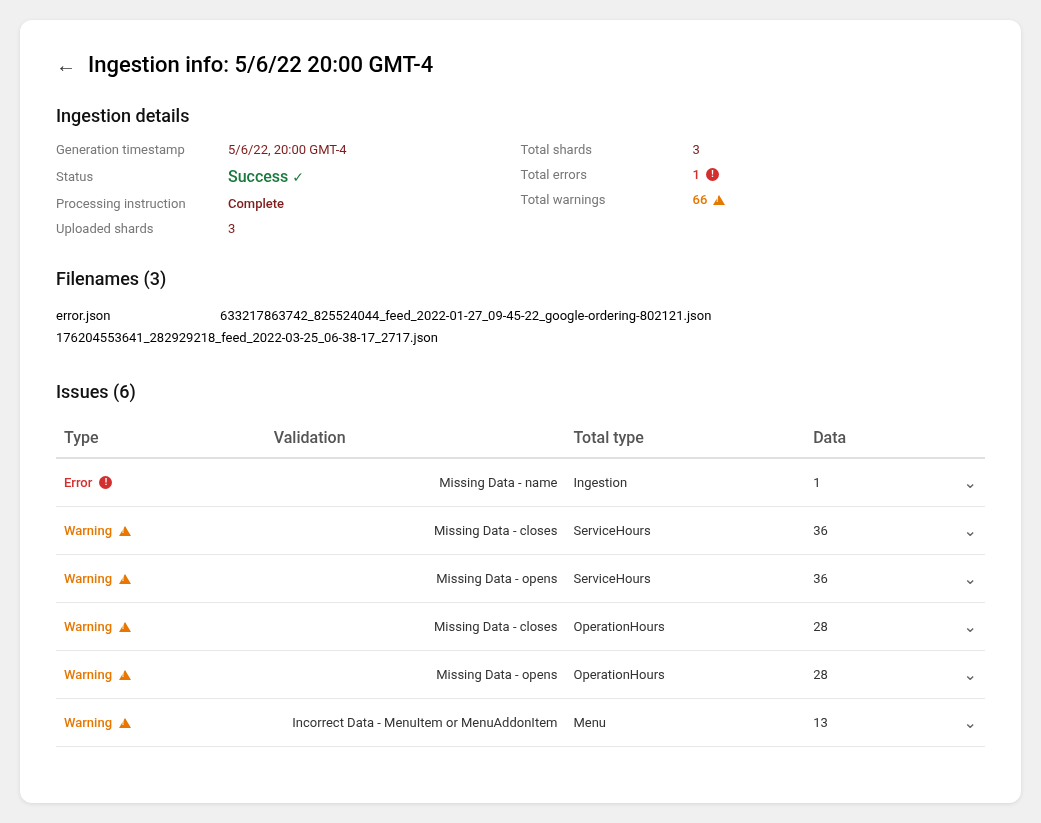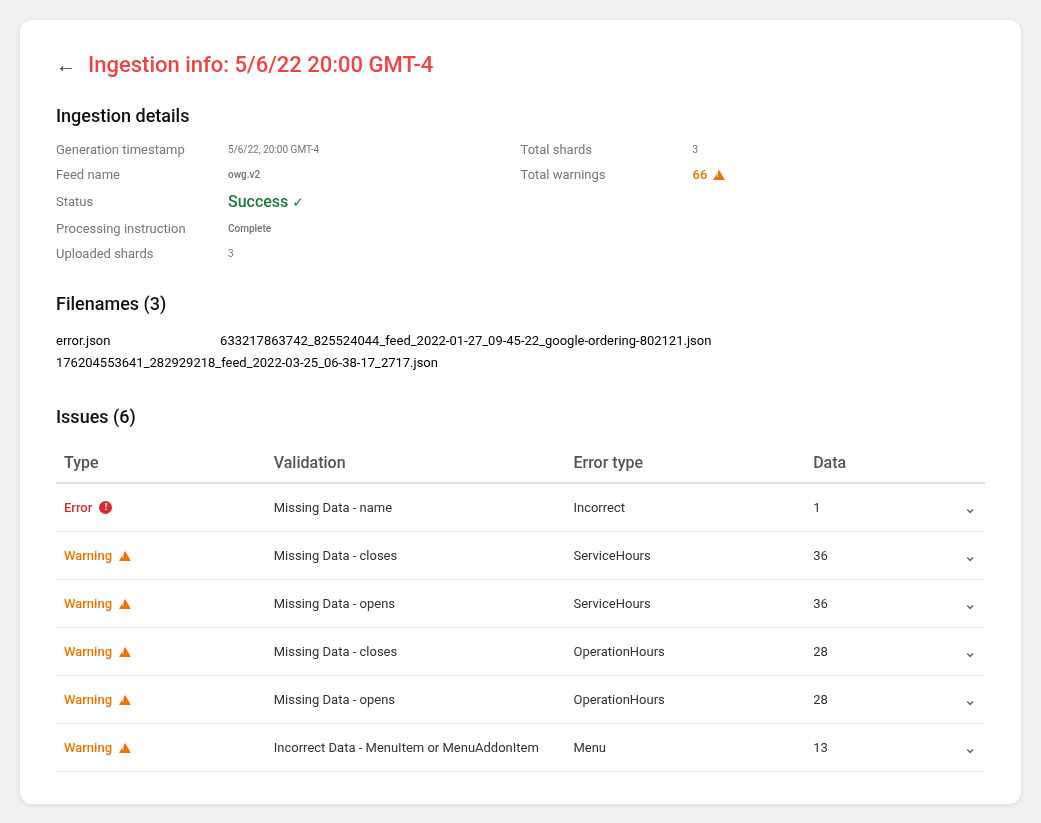--- a/index.html
+++ b/index.html
@@ -27,21 +27,21 @@
       margin-bottom: 28px;
     }
     .back-arrow {
       font-size: 20px;
       cursor: pointer;
       color: #333;
     }
     .page-title {
       font-size: 22px;
       font-weight: 500;
-      color: #ef4444;
+      color: #000000;
     }
     .section-title {
       font-size: 18px;
       font-weight: 500;
       color: #111;
       margin-bottom: 16px;
     }
     .details-grid {
       display: grid;
       grid-template-columns: 1fr 1fr;
@@ -58,22 +58,22 @@
       align-items: center;
       gap: 12px;
     }
     .detail-label {
       font-size: 13px;
       color: #777;
       width: 160px;
       flex-shrink: 0;
     }
     .detail-value {
-      font-size: 10px;
-      color: #737373;
+      font-size: 13px;
+      color: #7f1d1d;
       font-weight: 500;
     }
     .detail-value.normal {
       font-weight: 400;
     }
     .status-success {
       color: #1a7a3d;
       font-weight: 500;
       display: flex;
       align-items: center;
@@ -133,21 +133,21 @@
       align-items: center;
       gap: 5px;
     }
     .chevron-down {
       color: #666;
       font-size: 16px;
       cursor: pointer;
       float: right;
     }
     .col-type { width: 140px; }
-    .col-validation { width: 200px; }
+    .col-validation { width: 200px; text-align: right; }
     .col-entity { width: 160px; }
     .col-count { width: 80px; }
     .col-action { width: 40px; text-align: right; }
     .inline-warning-icon {
       display: inline-block;
       width: 0;
       height: 0;
       border-left: 6px solid transparent;
       border-right: 6px solid transparent;
       border-bottom: 10px solid #e67700;
@@ -190,44 +190,47 @@
   <div>
     <div class="section-title">Ingestion details</div>
     <div class="details-grid">
 
       <div class="details-col">
         <div class="detail-row">
           <span class="detail-label">Generation timestamp</span>
           <span class="detail-value normal">5/6/22, 20:00 GMT-4</span>
         </div>
         <div class="detail-row">
-          <span class="detail-label">Feed name</span>
-          <span class="detail-value">owg.v2</span>
-        </div>
-        <div class="detail-row">
           <span class="detail-label">Status</span>
           <span class="status-success">
             <span>Success</span>
             <span class="check-icon">✓</span>
           </span>
         </div>
         <div class="detail-row">
           <span class="detail-label">Processing instruction</span>
           <span class="detail-value">Complete</span>
         </div>
         <div class="detail-row">
           <span class="detail-label">Uploaded shards</span>
           <span class="detail-value normal">3</span>
         </div>
       </div>
 
       <div class="details-col">
         <div class="detail-row">
           <span class="detail-label">Total shards</span>
           <span class="detail-value normal">3</span>
+        </div>
+        <div class="detail-row">
+          <span class="detail-label">Total errors</span>
+          <span class="error-badge">
+            <span class="error-count">1</span>
+            <span class="inline-error-icon">!</span>
+          </span>
         </div>
         <div class="detail-row">
           <span class="detail-label">Total warnings</span>
           <span class="error-badge">
             <span class="warning-count">66</span>
             <span class="inline-warning-icon"></span>
           </span>
         </div>
       </div>
     </div>
@@ -241,35 +244,35 @@
     </div>
   </div>
 
   <div class="issues-section">
     <div class="section-title">Issues (6)</div>
     <table class="issues-table">
       <thead>
         <tr>
           <th class="col-type">Type</th>
           <th class="col-validation">Validation</th>
-          <th class="col-entity">Error type</th>
+          <th class="col-entity">Total type</th>
           <th class="col-count">Data</th>
           <th class="col-action"></th>
         </tr>
       </thead>
       <tbody id="issues-tbody">
       <tr>
             <td class="col-type">
               <span class="type-error">
       <span>Error</span>
       <span class="inline-error-icon">!</span>
     </span>
             </td>
             <td class="col-validation">Missing Data - name</td>
-            <td class="col-entity">Incorrect</td>
+            <td class="col-entity">Ingestion</td>
             <td class="col-count">1</td>
             <td class="col-action">
               <span class="chevron-down">⌄</span>
             </td>
           </tr>
           <tr>
             <td class="col-type">
               <span class="type-warning">
       <span>Warning</span>
       <span class="inline-warning-icon"></span>

